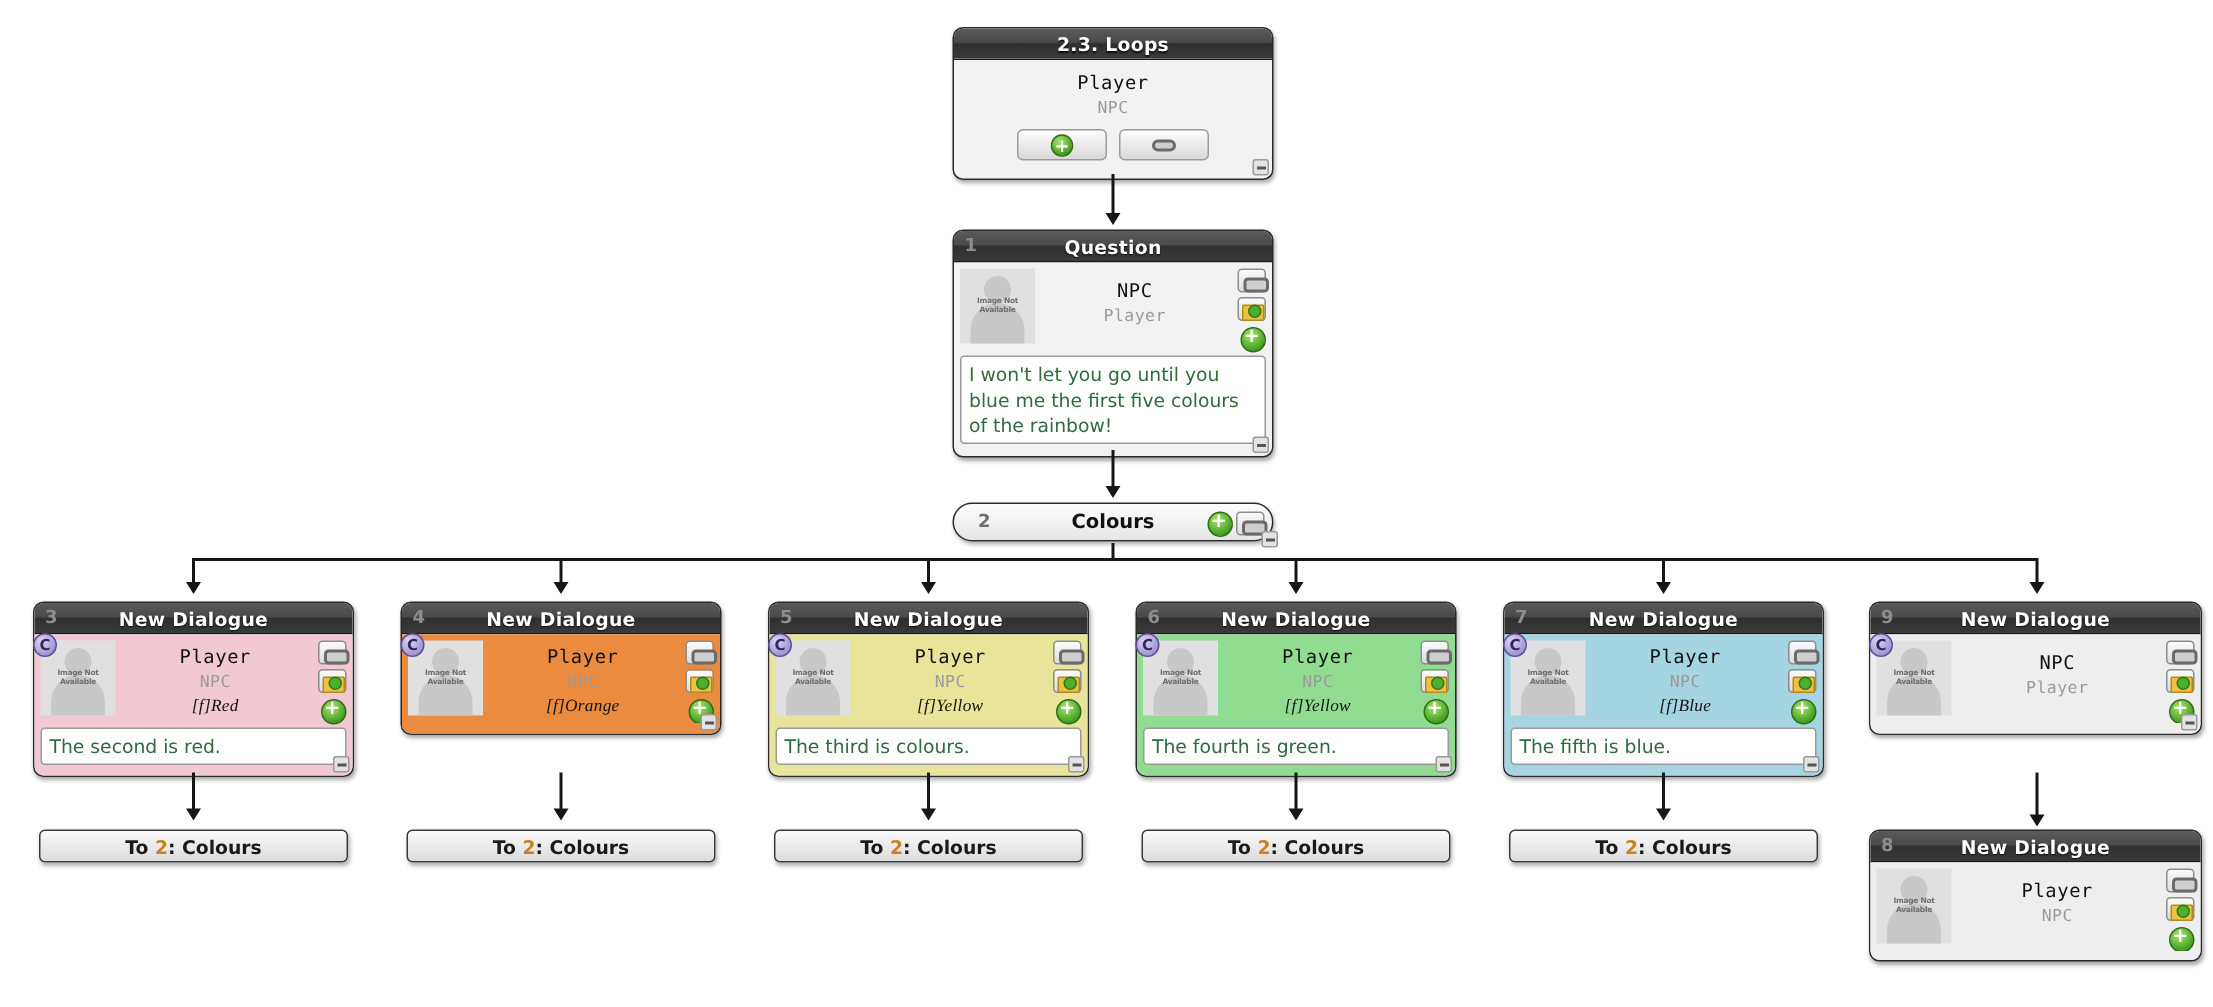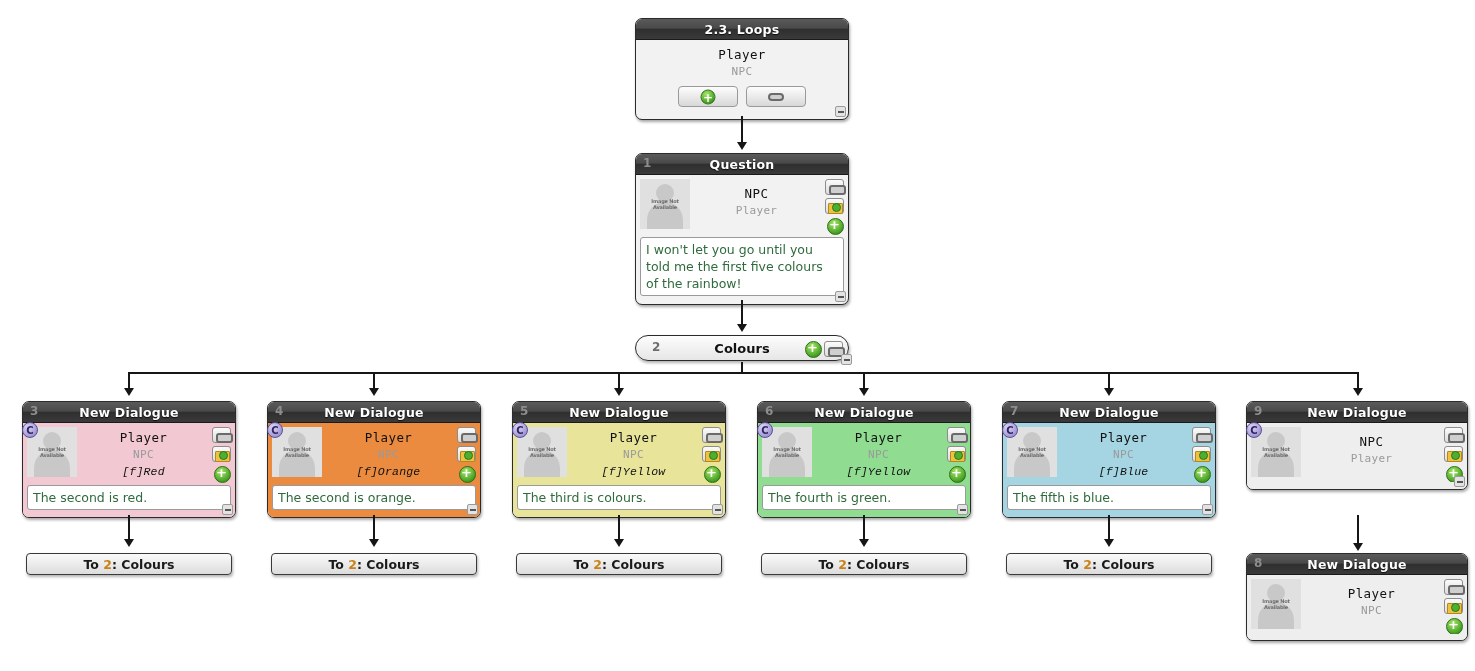--- a/index.html
+++ b/index.html
@@ -87,21 +87,21 @@
     font-family: "DejaVu Sans Mono", monospace;
     font-size: 12.5px; color: #111; letter-spacing: .4px;
     line-height: 17px;
   }
   .actor-sub {
     font-family: "DejaVu Sans Mono", monospace;
     font-size: 11px; color: #9a9a9a; letter-spacing: .3px;
     line-height: 17px;
   }
   .flag {
-    font-family: Liberation Mono, monospace;
+    font-family: Liberation Serif, serif;
     font-size: 11.5px; color: #111; font-style: italic;
     letter-spacing: .2px; line-height: 17px;
   }
   .row { display: flex; align-items: flex-start; gap: 3px; }
 
   
   .icons { display: flex; flex-direction: column; gap: 3px; flex: 0 0 auto; }
   .ico {
     width: 19px; height: 16px; border-radius: 3px;
     border: 1px solid #8d8d8d;
@@ -277,21 +277,21 @@
         <div class="actors" style="padding-top:6px;">
           <div class="actor-main">NPC</div>
           <div class="actor-sub">Player</div>
         </div>
         <div class="icons">
           <div class="ico ico-link"></div>
           <div class="ico ico-folder"></div>
           <div class="ico ico-plus"></div>
         </div>
       </div>
-      <div class="textbox" style="min-height:58px;">I won't let you go until you told me the first five colours of the rainbow!</div>
+      <div class="textbox" style="min-height:58px;">I won't let you go until you blue me the first five colours of the rainbow!</div>
     </div>
     <div class="node-foot" style="height:8px;">
       <div class="grip"></div>
     </div>
   </div>
 
   <div class="vline" style="left:741px; top:300px; height:26px;"></div>
   <div class="arrow" style="left:737px; top:324px;"></div>
 
   <div class="pill" id="group-node" style="left:635px; top:335px; width:214px;">
@@ -365,21 +365,20 @@
               <div class="actor-main">Player</div>
               <div class="actor-sub">NPC</div>
               <div class="flag">[f]Orange</div>
             </div>
             <div class="icons">
               <div class="ico ico-link"></div>
               <div class="ico ico-folder"></div>
               <div class="ico ico-plus"></div>
             </div>
           </div>
-          <div class="textbox">The second is orange.</div>
         </div>
         <div class="node-foot" style="height:7px; background:#ea8b3f;">
           <div class="grip"></div>
         </div>
       </div>
       <div class="node" style="left: 512px; top: 401px; width: 214px;">
         <div class="node-head">
           <div class="node-num">5</div>
           <div class="node-title">New Dialogue</div>
         </div>

